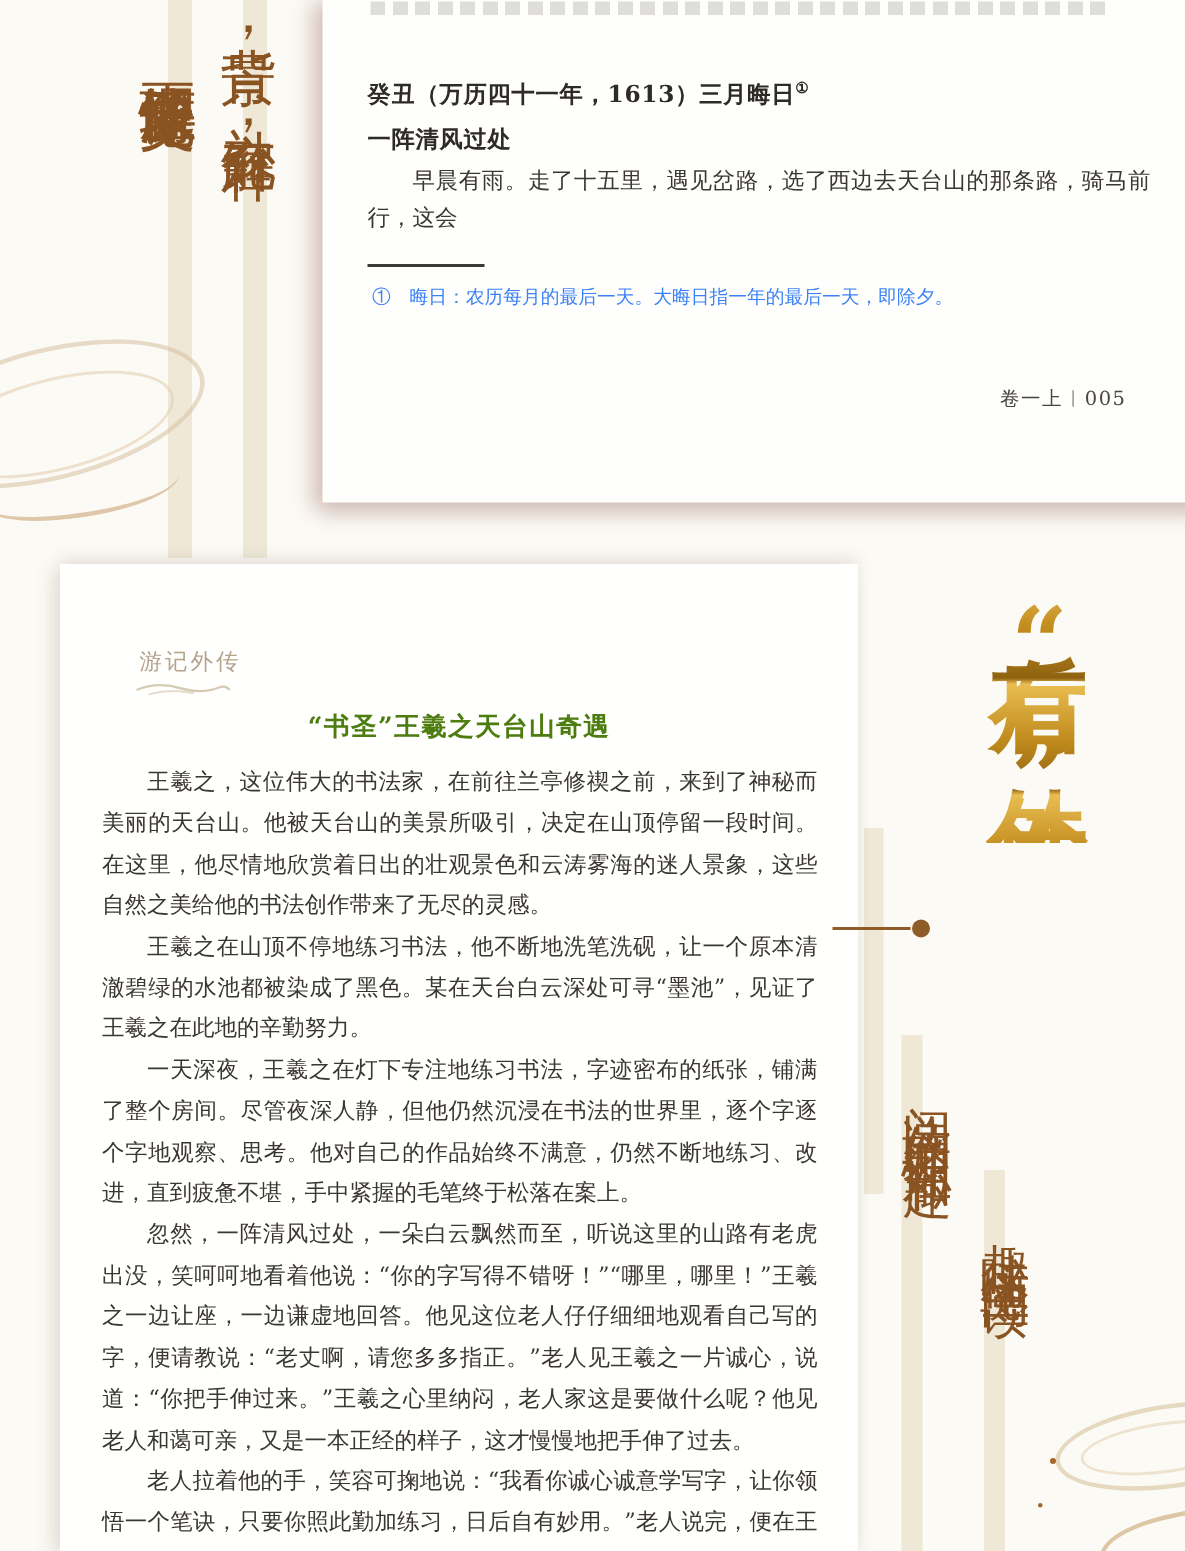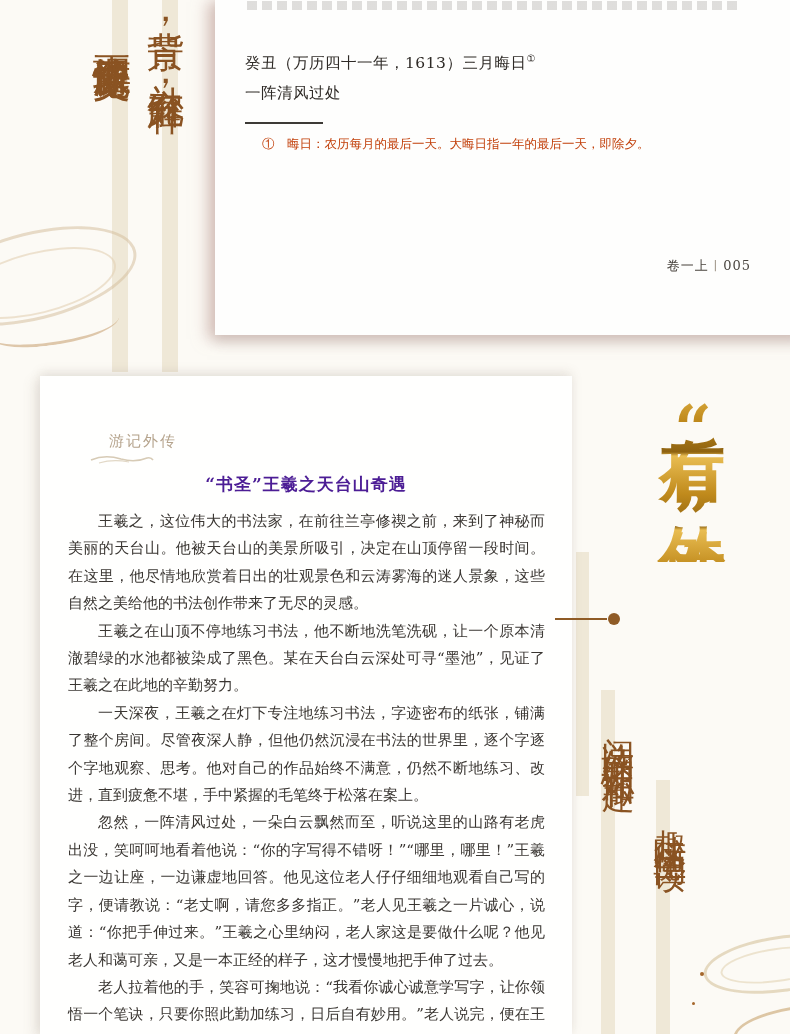--- a/index.html
+++ b/index.html
@@ -20,38 +20,38 @@
     position:absolute;left:215px;top:-6px;width:600px;height:341px;
     background:#FEFEFD;
     box-shadow:-10px 6px 14px -2px rgba(193,159,152,0.55), 0 7px 12px rgba(90,80,70,0.18);
     z-index:3;
   }
   .tp-content{padding:0 48px 0 30px;color:#3A3632;}
   .truncated-line{
     margin:7px 2px 0 2px;height:9px;width:494px;opacity:.55;
     background:repeating-linear-gradient(90deg,rgba(105,100,95,.38) 0 10px,rgba(105,100,95,0) 10px 15px);
   }
-  .tp-h{font-size:15.5px;font-weight:normal;color:#2E2A26;letter-spacing:.5px;}
+  .tp-h{font-size:15.5px;font-weight:bold;color:#2E2A26;letter-spacing:.5px;}
   .tp-h1{margin-top:43px;}
   .tp-h2{margin-top:9px;}
   .tp-p{font-size:15px;line-height:25px;text-align:justify;margin:4px 0 0 0;text-indent:2em;}
   .tp-divider{margin-top:18px;width:78px;border-top:2px solid #3d3a36;}
-  .tp-footnote{font-size:12.5px;line-height:19px;color:#c2410c;margin:10px 0 0 17px;}
+  .tp-footnote{font-size:12.5px;line-height:19px;color:#3b82f6;margin:10px 0 0 3px;}
   .tp-footer{position:absolute;right:64px;top:263px;font-size:13px;color:#4A453F;letter-spacing:1px;}
   .tp-footer .mark{color:#9a8f80;margin:0 5px;font-size:12px;}
   
   .bottom-page{
     position:absolute;left:40px;top:376px;width:532px;height:660px;
     background:#FFFFFE;
     box-shadow:0 -4px 10px rgba(120,108,92,0.14), -6px 4px 12px rgba(120,108,92,0.12);
     z-index:3;
   }
-  .bp-runhead{position:absolute;left:69px;top:56px;font-size:15px;color:#B5A38C;letter-spacing:2px;}
+  .bp-runhead{position:absolute;left:53px;top:56px;font-size:15px;color:#B5A38C;letter-spacing:2px;}
   .bp-cloud{position:absolute;left:49px;top:77px;}
-  .bp-title{position:absolute;left:0;top:97px;width:100%;text-align:center;font-size:17px;font-weight:bold;color:#4c1d95;letter-spacing:1px;}
+  .bp-title{position:absolute;left:0;top:97px;width:100%;text-align:center;font-size:17px;font-weight:bold;color:#4d7c0f;letter-spacing:1px;}
   .bp-body{position:absolute;left:28px;right:27px;top:132px;color:#3A3632;}
   .bp-body p{font-size:15px;line-height:27.4px;text-align:justify;text-indent:2em;margin:0;}
   
   .vtext{
     position:absolute;
     writing-mode:vertical-rl;
     text-orientation:upright;
     color:#8A5322;
     font-family:"DejaVu Serif","Liberation Serif",serif;
     z-index:2;
@@ -93,20 +93,21 @@
   <div class="ring" style="left:733px;top:1006px;width:130px;height:42px;border:3px solid rgba(213,185,144,.8);transform:rotate(-7deg);"></div>
 
   <div class="vtext left-col-a">背景，补充解释，</div>
   <div class="vtext left-col-b">更快理解游记原文</div>
 
   <div class="top-page">
     <div class="tp-content">
       <div class="truncated-line"></div>
       <div class="tp-h tp-h1"><span>癸丑（万历四十一年，1613）三月晦日</span><sup style="font-size:10px;">①</sup></div>
       <div class="tp-h tp-h2">一阵清风过处</div>
+      <p class="tp-p">早晨有雨。走了十五里，遇见岔路，选了西边去天台山的那条路，骑马前行，这会</p>
       <div class="tp-divider"></div>
       <div class="tp-footnote">①　晦日：农历每月的最后一天。大晦日指一年的最后一天，即除夕。</div>
     </div>
     <div class="tp-footer">
       <span>卷一上</span><span class="mark">∣</span><span>005</span>
     </div>
   </div>
 
   <div class="bottom-page">
     <div class="bp-runhead">游记外传</div>

